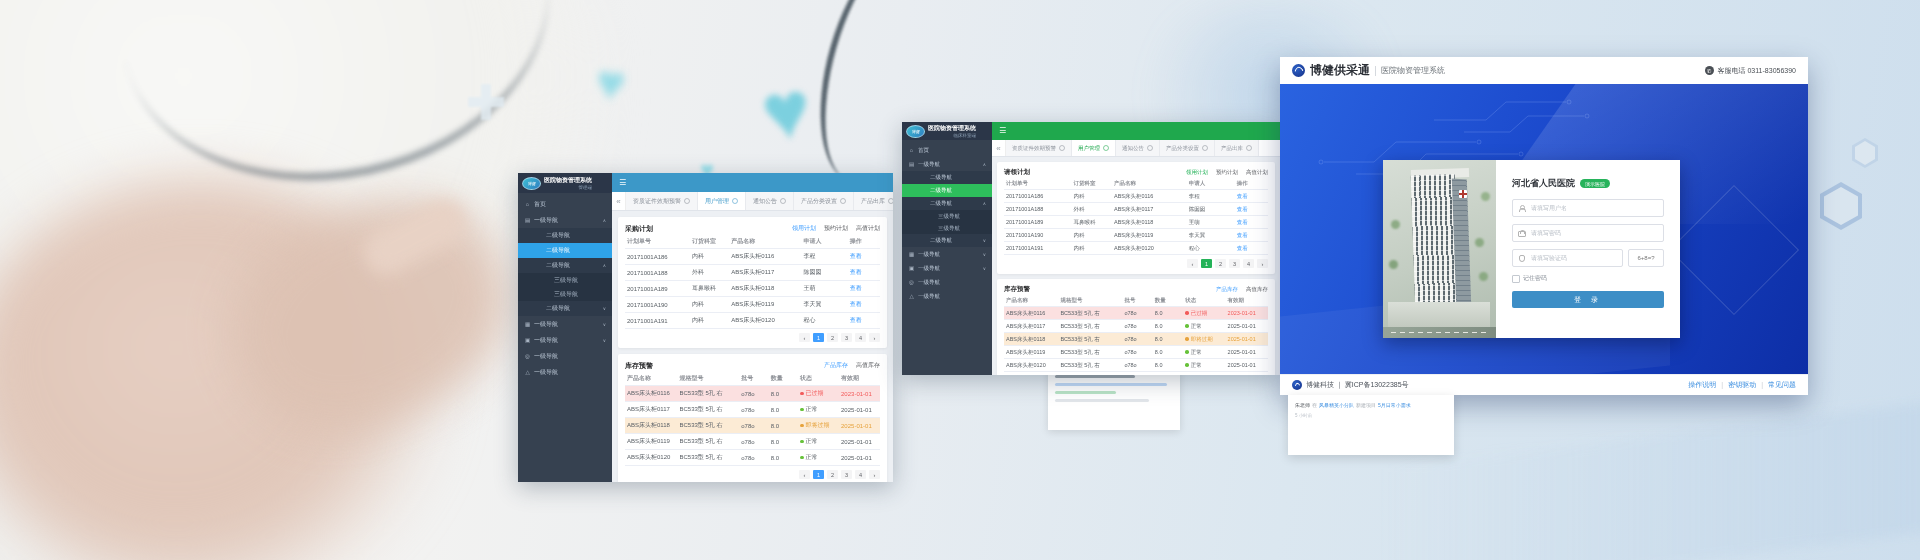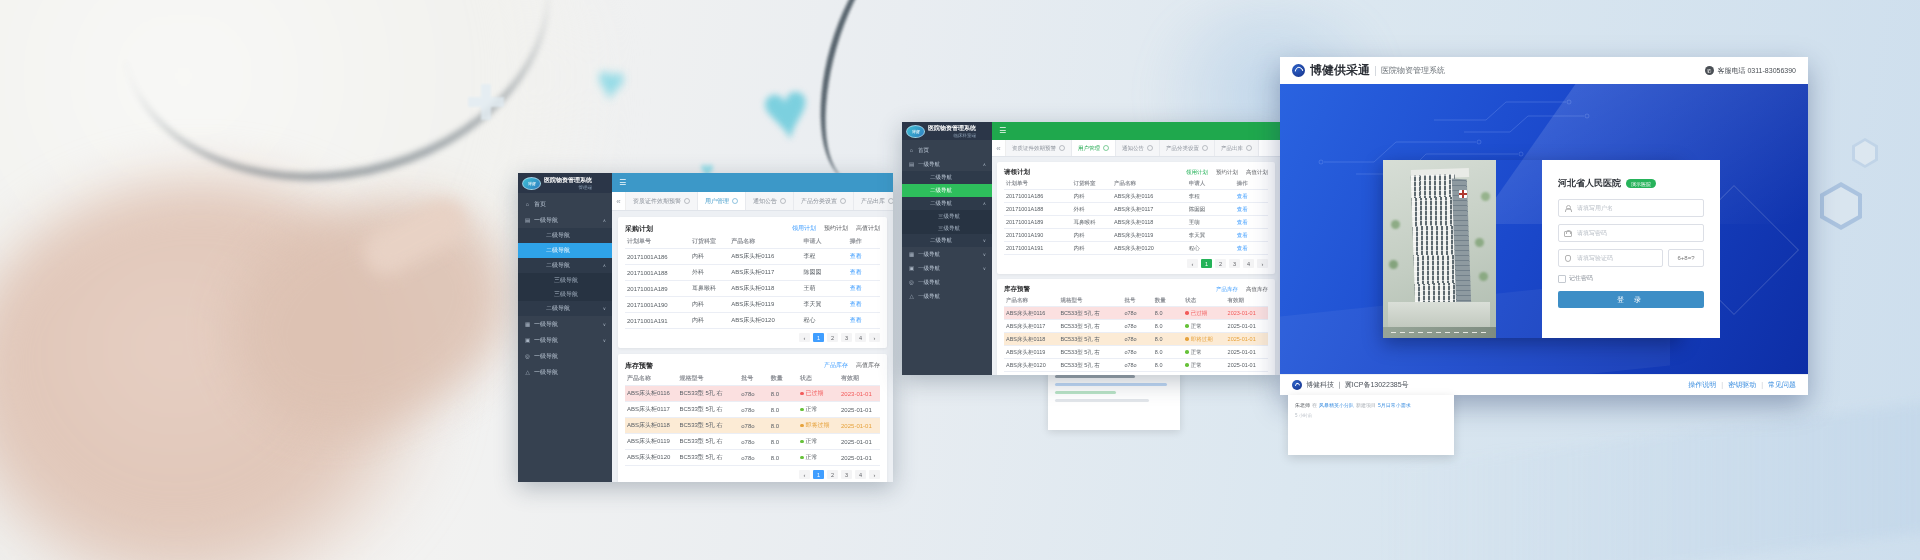--- a/index.html
+++ b/index.html
@@ -148,21 +148,21 @@
   .b-cross{position:absolute;left:76px;top:30px;width:8px;height:8px;background:#FFF;border-radius:1px;}
   .b-cross::after{content:"";position:absolute;left:0;top:0;width:8px;height:8px;
     background:linear-gradient(#B03A30,#B03A30) center/8px 2.4px no-repeat,
                linear-gradient(#B03A30,#B03A30) center/2.4px 8px no-repeat;}
   .b-podium{position:absolute;left:5px;bottom:11px;width:102px;height:25px;background:linear-gradient(#DADFD8,#C2C9BF);}
   .b-ground{position:absolute;left:0;bottom:0;width:100%;height:11px;background:linear-gradient(90deg,#97A598,#7E8C80);}
   .b-ground::after{content:"";position:absolute;left:8px;top:5px;width:95px;height:1px;
     background:repeating-linear-gradient(90deg,#E8E8E2 0 5px,transparent 5px 9px);}
   .b-trees{position:absolute;left:8px;top:60px;width:9px;height:9px;border-radius:50%;background:#7FA275;
     box-shadow:84px 18px 0 #7FA275,90px -28px 0 #8AAB7E,-2px 40px 0 #75996C,88px 52px 0 #7FA275;opacity:.8;filter:blur(1px);}
-  .lg-form{flex:1;background:#FFF;padding:12px 16px 4px;display:flex;flex-direction:column;margin-left:46px;}
+  .lg-form{flex:1;background:#FFF;padding:12px 16px 4px;display:flex;flex-direction:column;}
   .hosp-row{display:flex;align-items:center;gap:5px;margin:5px 0 9px;}
   .hosp{font-size:9px;font-weight:bold;color:#2E3238;}
   .badge{background:#27B35B;color:#FFF;font-size:5px;padding:1.5px 5px;border-radius:6px;white-space:nowrap;}
   .inp{display:flex;align-items:center;gap:4px;height:16px;flex:none;border:1px solid #DCDFE6;border-radius:2px;
     padding:0 5px;margin-bottom:7px;background:#FFF;}
   .inp input{border:0;outline:0;flex:1;min-width:0;font-size:6px;color:#333;background:transparent;font-family:inherit;}
   .inp input::placeholder{color:#B8BEC6;}
   .ic{flex:none;position:relative;width:7px;height:7px;opacity:.55;}
   .ic-user::before{content:"";position:absolute;left:2px;top:0;width:3px;height:3px;border:1px solid #777;border-radius:50%;}
   .ic-user::after{content:"";position:absolute;left:.5px;bottom:0;width:5px;height:2.5px;border:1px solid #777;border-bottom:0;border-radius:4px 4px 0 0;}

